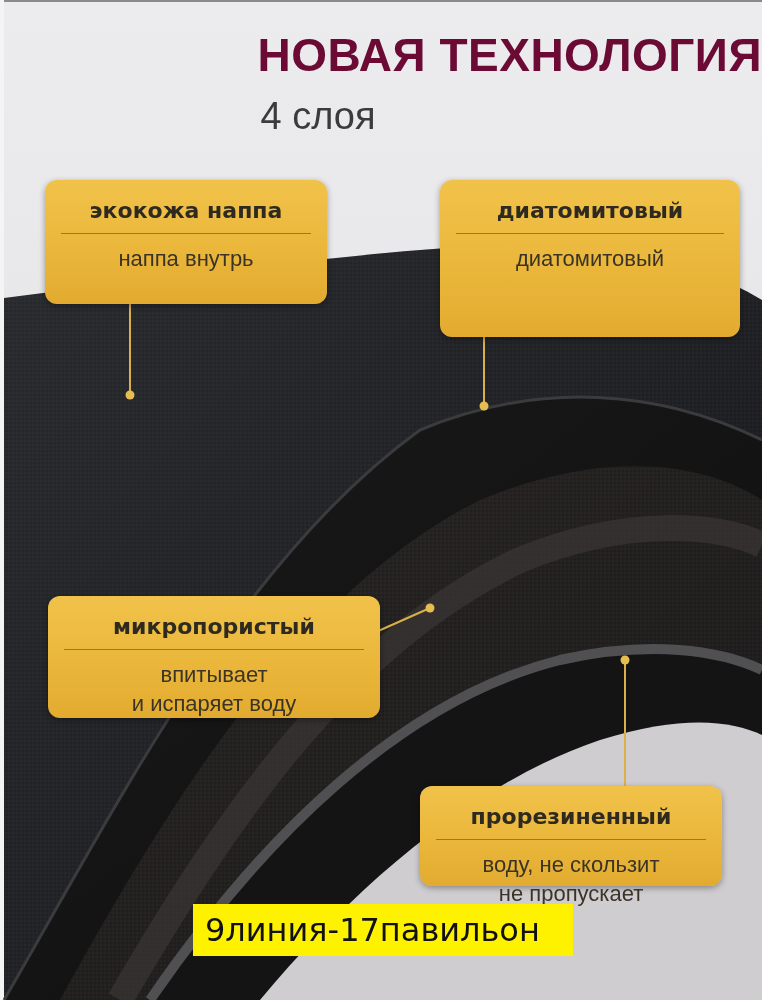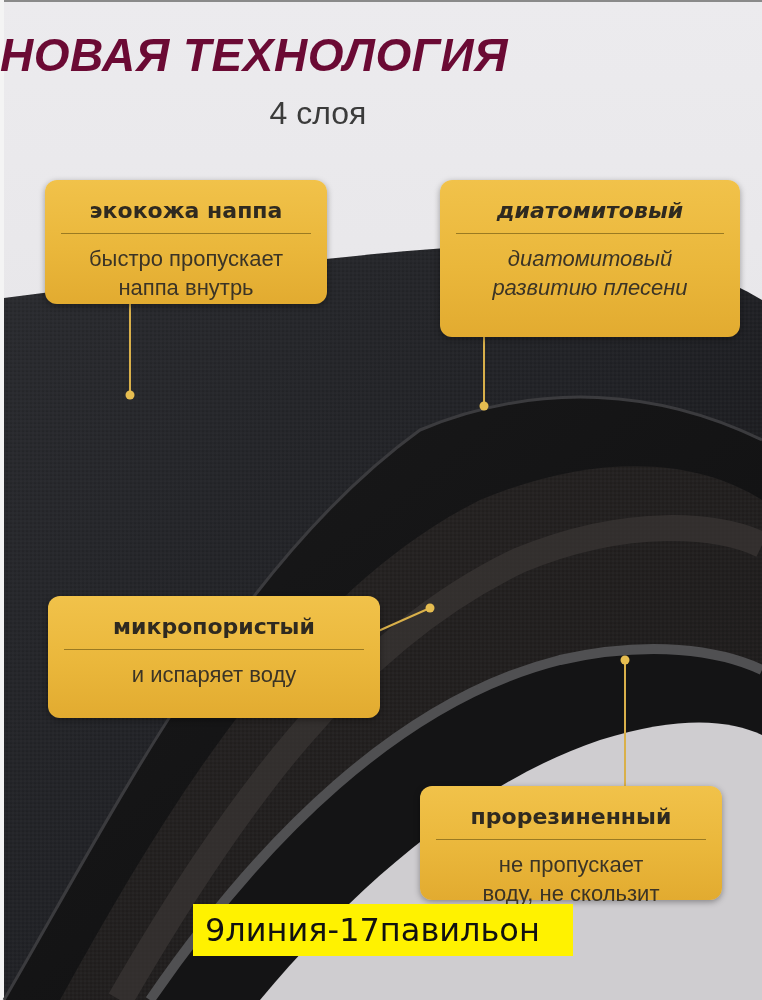--- a/index.html
+++ b/index.html
@@ -2,39 +2,39 @@
 <html><head>
 <meta charset="utf-8">
 <style>
   html, body { margin:0; padding:0; }
   body { width:762px; height:1000px; overflow:hidden; background:#e9e7ea; font-family:"DejaVu Sans","Liberation Sans",sans-serif; }
   .stage { position:relative; width:762px; height:1000px; overflow:hidden;
     background:linear-gradient(180deg,#ecebee 0%,#e7e6e9 40%,#dcdbdd 80%,#e4e3e6 100%); }
   .topline { position:absolute; left:0; top:0; width:762px; height:2px; background:#8a8a8a; }
   .leftedge { position:absolute; left:0; top:0; width:4px; height:1000px; background:#f4f4f4; }
 
-  .title { position:absolute; left:0; top:28px; width:762px; text-align:left;
+  .title { position:absolute; left:0; top:28px; width:762px; text-align:right;
     font-family:"Liberation Sans",sans-serif; font-weight:bold; font-size:46px; letter-spacing:0.5px;
-    color:#6b0a34;font-style:italic; }
+    color:#6b0a34; }
   .subtitle { position:absolute; left:0; top:95px; width:636px; text-align:center;
-    font-family:"Liberation Sans",sans-serif; font-size:32px; color:#3b3b3b; }
+    font-family:"Liberation Sans",sans-serif; font-size:38px; color:#3b3b3b; }
 
   svg.mat { position:absolute; left:0; top:0; }
 
   .card { position:absolute; border-radius:12px;
     background:linear-gradient(180deg,#f1c24a 0%,#eab73b 55%,#e2ab30 100%);
     box-shadow:0 2px 6px rgba(0,0,0,0.35); text-align:center; color:#3a3326; }
   .card .head { font-family:"DejaVu Sans",sans-serif; font-weight:bold; font-size:22px; color:#2f2a20;
     padding:18px 14px 10px; border-bottom:1.5px solid #9a7a22; margin:0 16px; }
   .card .body { font-family:"Liberation Sans",sans-serif; font-size:22px; line-height:29px; padding:10px 12px 12px; color:#3b3426; }
 
   .card-ecoleather { left:45px; top:180px; width:282px; height:124px; }
-  .card-diatomite { left:440px; top:180px; width:300px; height:157px;font-style:italic; }
+  .card-diatomite { left:440px; top:180px; width:300px; height:157px; }
   .card-micro { left:48px; top:596px; width:332px; height:122px; }
-  .card-rubber { left:420px; top:786px; width:302px; height:114px; }
+  .card-rubber { left:420px; top:786px; width:302px; height:100px; }
 
   .tag { position:absolute; left:193px; top:904px; width:380px; height:52px; background:#fff200;
     font-family:"DejaVu Sans",sans-serif; font-size:32px; color:#111; line-height:52px; padding-left:12px; box-sizing:border-box; white-space:nowrap; }
 </style>
 </head>
 <body>
 
 <div class="stage">
   <div class="topline"></div>
   <div class="leftedge"></div>
@@ -88,42 +88,41 @@
       <line x1="340" y1="648" x2="430" y2="608"></line>
       <circle cx="430" cy="608" r="4.5" stroke="none"></circle>
       <line x1="625" y1="660" x2="625" y2="786"></line>
       <circle cx="625" cy="660" r="4.5" stroke="none"></circle>
     </g>
   </svg>
 
   <div class="card card-ecoleather">
     <div class="head">экокожа наппа</div>
     <div class="body">
-      <div>быстро пропускает</div>
       <div>наппа внутрь</div>
     </div>
   </div>
 
   <div class="card card-diatomite">
     <div class="head">диатомитовый</div>
     <div class="body">
       <div>диатомитовый</div>
-      <div>развитию плесени</div>
     </div>
   </div>
 
   <div class="card card-micro">
     <div class="head">микропористый</div>
     <div class="body">
+      <div>впитывает</div>
       <div>и испаряет воду</div>
     </div>
   </div>
 
   <div class="card card-rubber">
     <div class="head">прорезиненный</div>
     <div class="body">
+      <div>воду, не скользит</div>
       <div>не пропускает</div>
-      <div>воду, не скользит</div>
     </div>
   </div>
 
   <div class="tag">9линия-17павильон</div>
 </div>
 
 </body></html>

